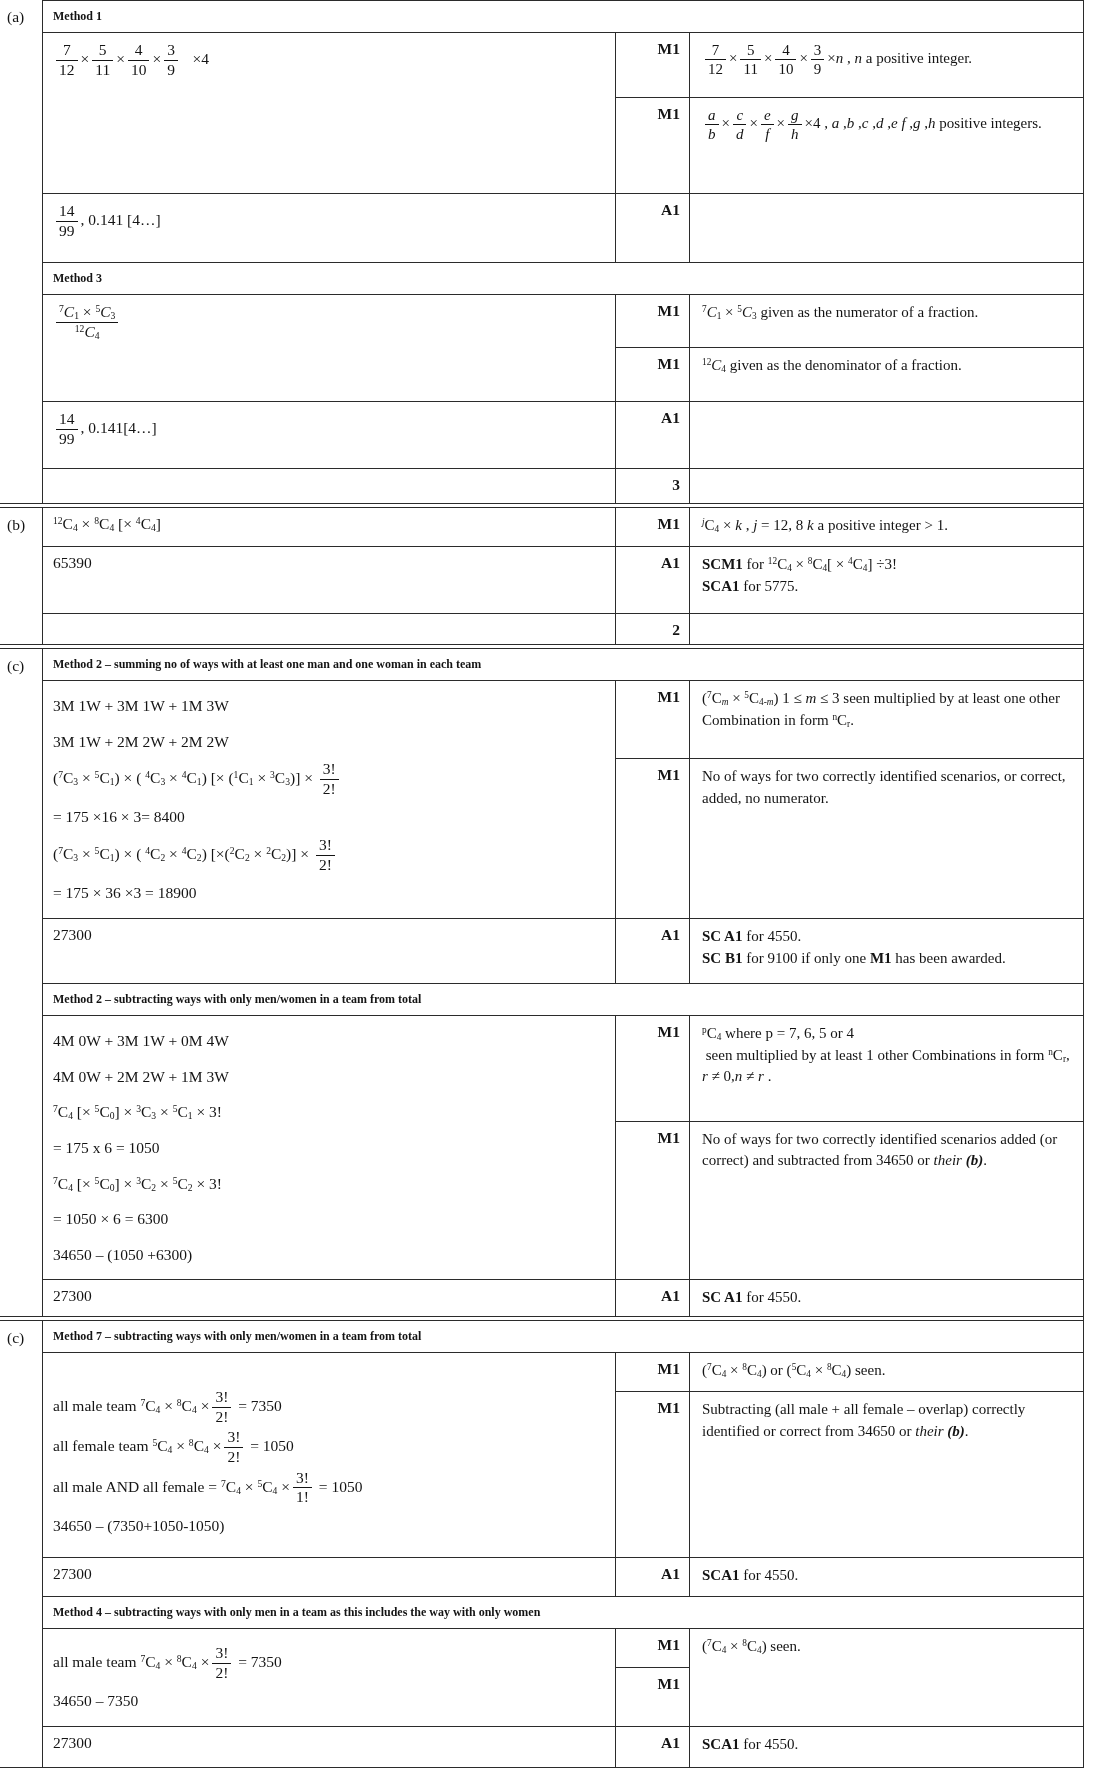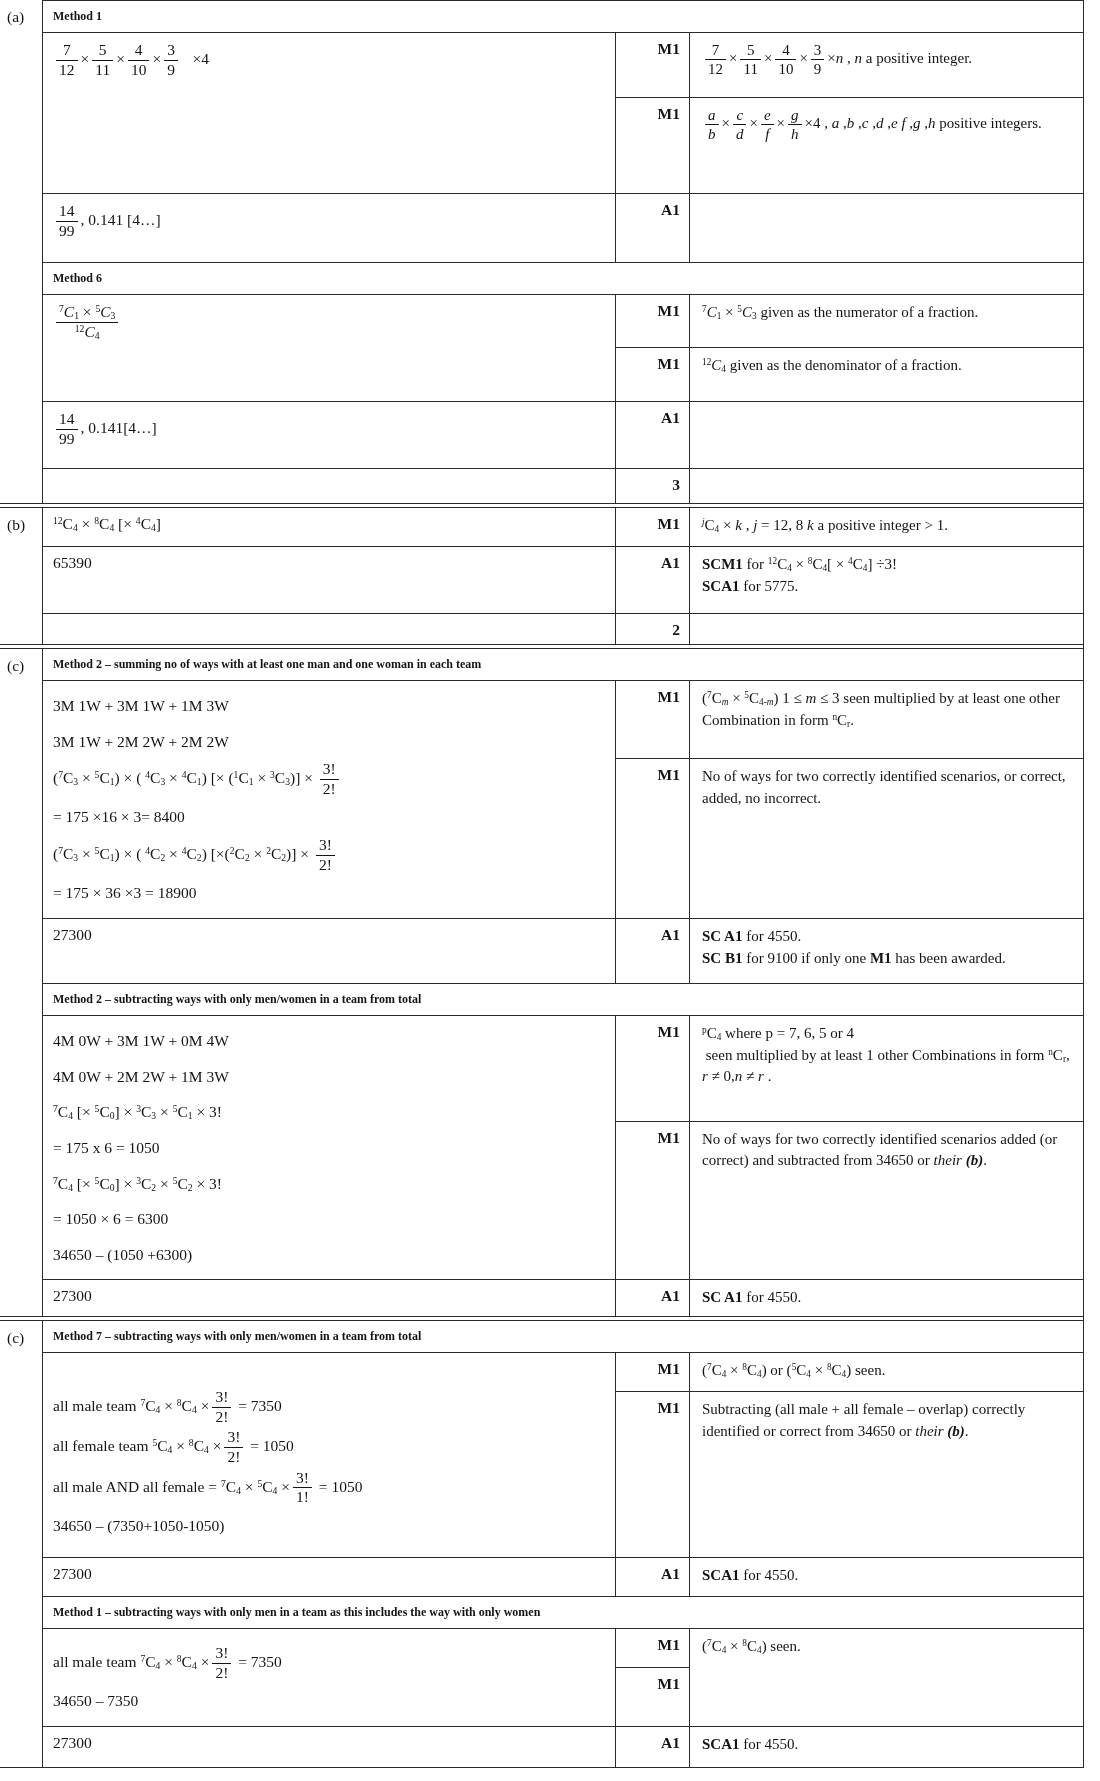--- a/index.html
+++ b/index.html
@@ -61,21 +61,21 @@
         <div class="cell mark mk1">M1</div>
         <div class="cell note nt1"><span class="frac"><span>7</span><span>12</span></span>×<span class="frac"><span>5</span><span>11</span></span>×<span class="frac"><span>4</span><span>10</span></span>×<span class="frac"><span>3</span><span>9</span></span>×<i>n</i> , <i>n</i> a positive integer.</div>
         <div class="cell mark mk2">M1</div>
         <div class="cell note nt2"><span class="frac"><span><i>a</i></span><span><i>b</i></span></span>×<span class="frac"><span><i>c</i></span><span><i>d</i></span></span>×<span class="frac"><span><i>e</i></span><span><i>f</i></span></span>×<span class="frac"><span><i>g</i></span><span><i>h</i></span></span>×4 , <i>a</i> ,<i>b</i> ,<i>c</i> ,<i>d</i> ,<i>e</i> <i>f</i> ,<i>g</i> ,<i>h</i> positive integers.</div>
       </div>
       <div class="row r3" style="--h:68px">
         <div class="cell work"><span class="frac"><span>14</span><span>99</span></span>, 0.141 [4…]</div>
         <div class="cell mark">A1</div>
         <div class="cell note"></div>
       </div>
-      <div class="row hdr">Method 6</div>
+      <div class="row hdr">Method 3</div>
       <div class="row wr" style="--h1:52px;--h2:54px">
         <div class="cell work"><span class="frac"><span><sup>7</sup><i>C</i><sub>1</sub> × <sup>5</sup><i>C</i><sub>3</sub></span><span><sup>12</sup><i>C</i><sub>4</sub></span></span></div>
         <div class="cell mark mk1">M1</div>
         <div class="cell note nt1"><sup>7</sup><i>C</i><sub>1</sub> × <sup>5</sup><i>C</i><sub>3</sub> given as the numerator of a fraction.</div>
         <div class="cell mark mk2">M1</div>
         <div class="cell note nt2"><sup>12</sup><i>C</i><sub>4</sub> given as the denominator of a fraction.</div>
       </div>
       <div class="row r3" style="--h:66px">
         <div class="cell work"><span class="frac"><span>14</span><span>99</span></span>, 0.141[4…]</div>
         <div class="cell mark">A1</div>
@@ -116,21 +116,21 @@
 
   <div class="sec">
     <div class="part">(c)</div>
     <div class="rows">
       <div class="row hdr">Method 2 – summing no of ways with at least one man and one woman in each team</div>
       <div class="row wr" style="--h1:64px;--h2:146px">
         <div class="cell work tall">3M 1W + 3M 1W + 1M 3W<br>3M 1W + 2M 2W + 2M 2W<br>(<sup>7</sup>C<sub>3</sub> × <sup>5</sup>C<sub>1</sub>) × ( <sup>4</sup>C<sub>3</sub> × <sup>4</sup>C<sub>1</sub>) [× (<sup>1</sup>C<sub>1</sub> × <sup>3</sup>C<sub>3</sub>)] × <span class="frac"><span>3!</span><span>2!</span></span><br>= 175 ×16 × 3= 8400<br>(<sup>7</sup>C<sub>3</sub> × <sup>5</sup>C<sub>1</sub>) × ( <sup>4</sup>C<sub>2</sub> × <sup>4</sup>C<sub>2</sub>) [×(<sup>2</sup>C<sub>2</sub> × <sup>2</sup>C<sub>2</sub>)] × <span class="frac"><span>3!</span><span>2!</span></span><br>= 175 × 36 ×3 = 18900</div>
         <div class="cell mark mk1">M1</div>
         <div class="cell note nt1">(<sup>7</sup>C<sub><i>m</i></sub> × <sup>5</sup>C<sub>4-<i>m</i></sub>) 1 ≤ <i>m</i> ≤ 3 seen multiplied by at least one other Combination in form <sup>n</sup>C<sub>r</sub>.</div>
         <div class="cell mark mk2">M1</div>
-        <div class="cell note nt2">No of ways for two correctly identified scenarios, or correct, added, no incorrect.</div>
+        <div class="cell note nt2">No of ways for two correctly identified scenarios, or correct, added, no numerator.</div>
       </div>
       <div class="row r3" style="--h:64px">
         <div class="cell work">27300</div>
         <div class="cell mark">A1</div>
         <div class="cell note"><b>SC A1</b> for 4550.<br><b>SC B1</b> for 9100 if only one <b>M1</b> has been awarded.</div>
       </div>
       <div class="row hdr">Method 2 – subtracting ways with only men/women in a team from total</div>
       <div class="row wr" style="--h1:96px;--h2:150px">
         <div class="cell work tall">4M 0W + 3M 1W + 0M 4W<br>4M 0W + 2M 2W + 1M 3W<br><sup>7</sup>C<sub>4</sub> [× <sup>5</sup>C<sub>0</sub>] × <sup>3</sup>C<sub>3</sub> × <sup>5</sup>C<sub>1</sub> × 3!<br>= 175 x 6 = 1050<br><sup>7</sup>C<sub>4</sub> [× <sup>5</sup>C<sub>0</sub>] × <sup>3</sup>C<sub>2</sub> × <sup>5</sup>C<sub>2</sub> × 3!<br>= 1050 × 6 = 6300<br>34650 – (1050 +6300)</div>
         <div class="cell mark mk1">M1</div>
@@ -157,21 +157,21 @@
         <div class="cell mark mk1">M1</div>
         <div class="cell note nt1">(<sup>7</sup>C<sub>4</sub> × <sup>8</sup>C<sub>4</sub>) or (<sup>5</sup>C<sub>4</sub> × <sup>8</sup>C<sub>4</sub>) seen.</div>
         <div class="cell mark mk2">M1</div>
         <div class="cell note nt2">Subtracting (all male + all female – overlap) correctly identified or correct from 34650 or <i>their</i> <b><i>(b)</i></b>.</div>
       </div>
       <div class="row r3" style="--h:38px">
         <div class="cell work">27300</div>
         <div class="cell mark">A1</div>
         <div class="cell note"><b>SCA1</b> for 4550.</div>
       </div>
-      <div class="row hdr">Method 1 – subtracting ways with only men in a team as this includes the way with only women</div>
+      <div class="row hdr">Method 4 – subtracting ways with only men in a team as this includes the way with only women</div>
       <div class="row wr" style="--h1:36px;--h2:58px">
         <div class="cell work tall" style="padding-top:14px">all male team <sup>7</sup>C<sub>4</sub> × <sup>8</sup>C<sub>4</sub> ×<span class="frac"><span>3!</span><span>2!</span></span> = 7350<br>34650 – 7350</div>
         <div class="cell mark mk1">M1</div>
         <div class="cell note nt1">(<sup>7</sup>C<sub>4</sub> × <sup>8</sup>C<sub>4</sub>) seen.</div>
         <div class="cell mark mk2">M1</div>
       </div>
       <div class="row r3" style="--h:40px">
         <div class="cell work">27300</div>
         <div class="cell mark">A1</div>
         <div class="cell note"><b>SCA1</b> for 4550.</div>

